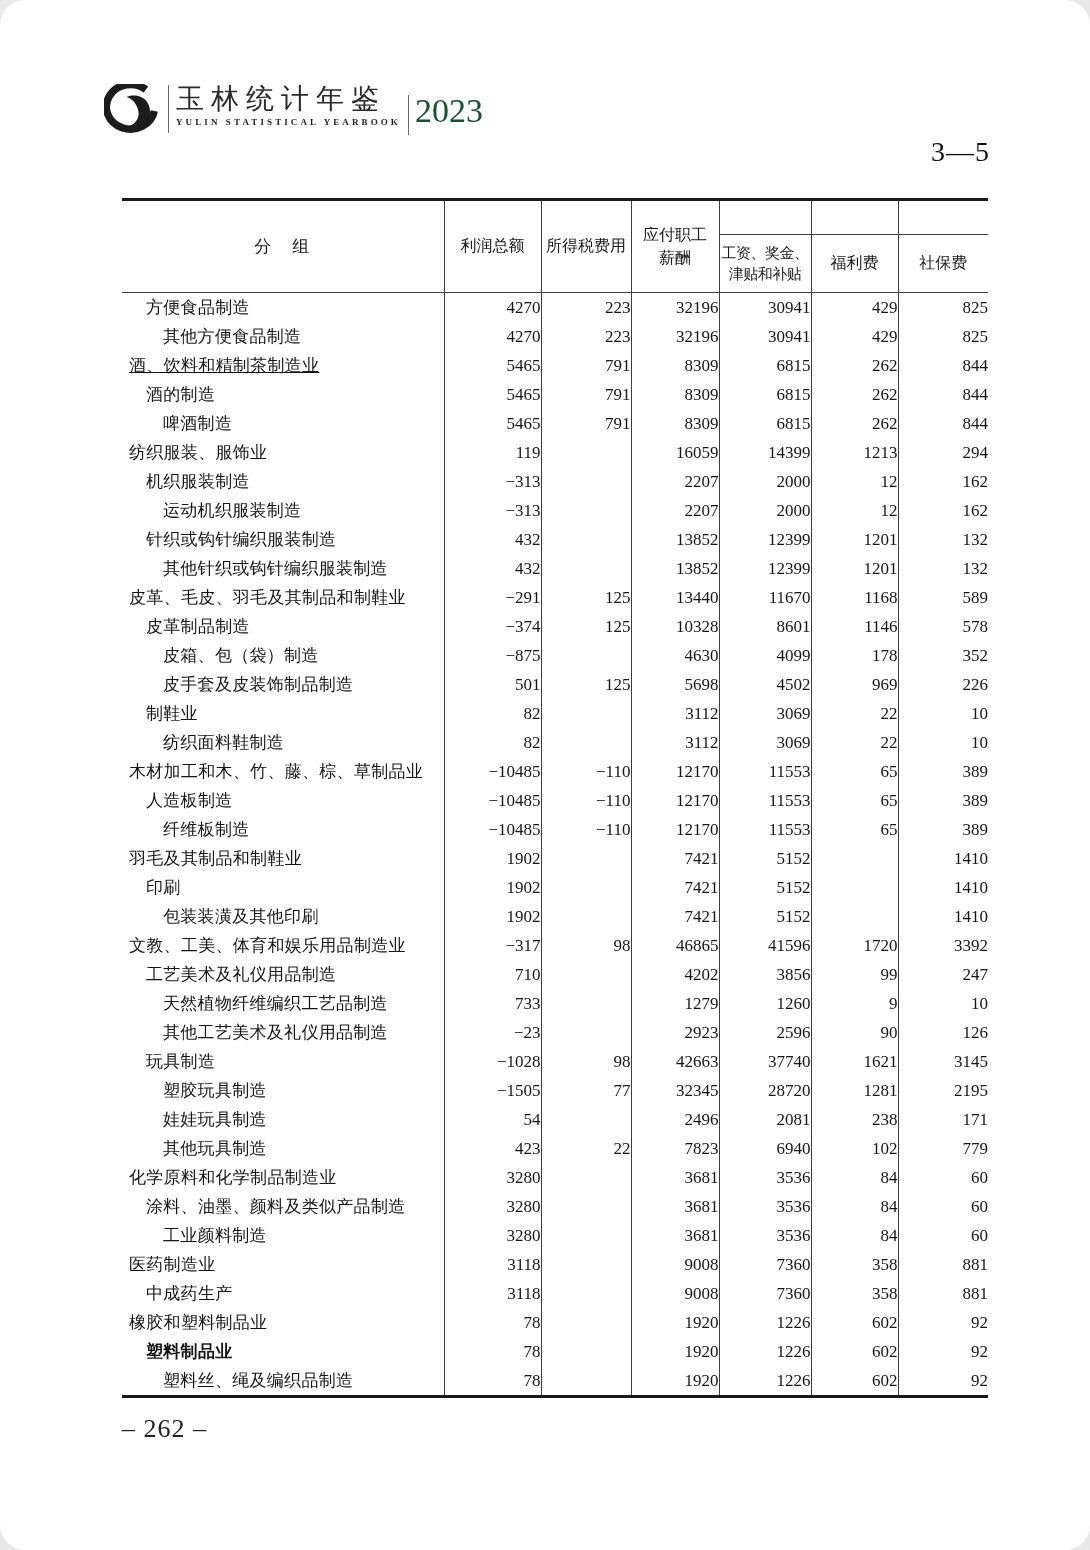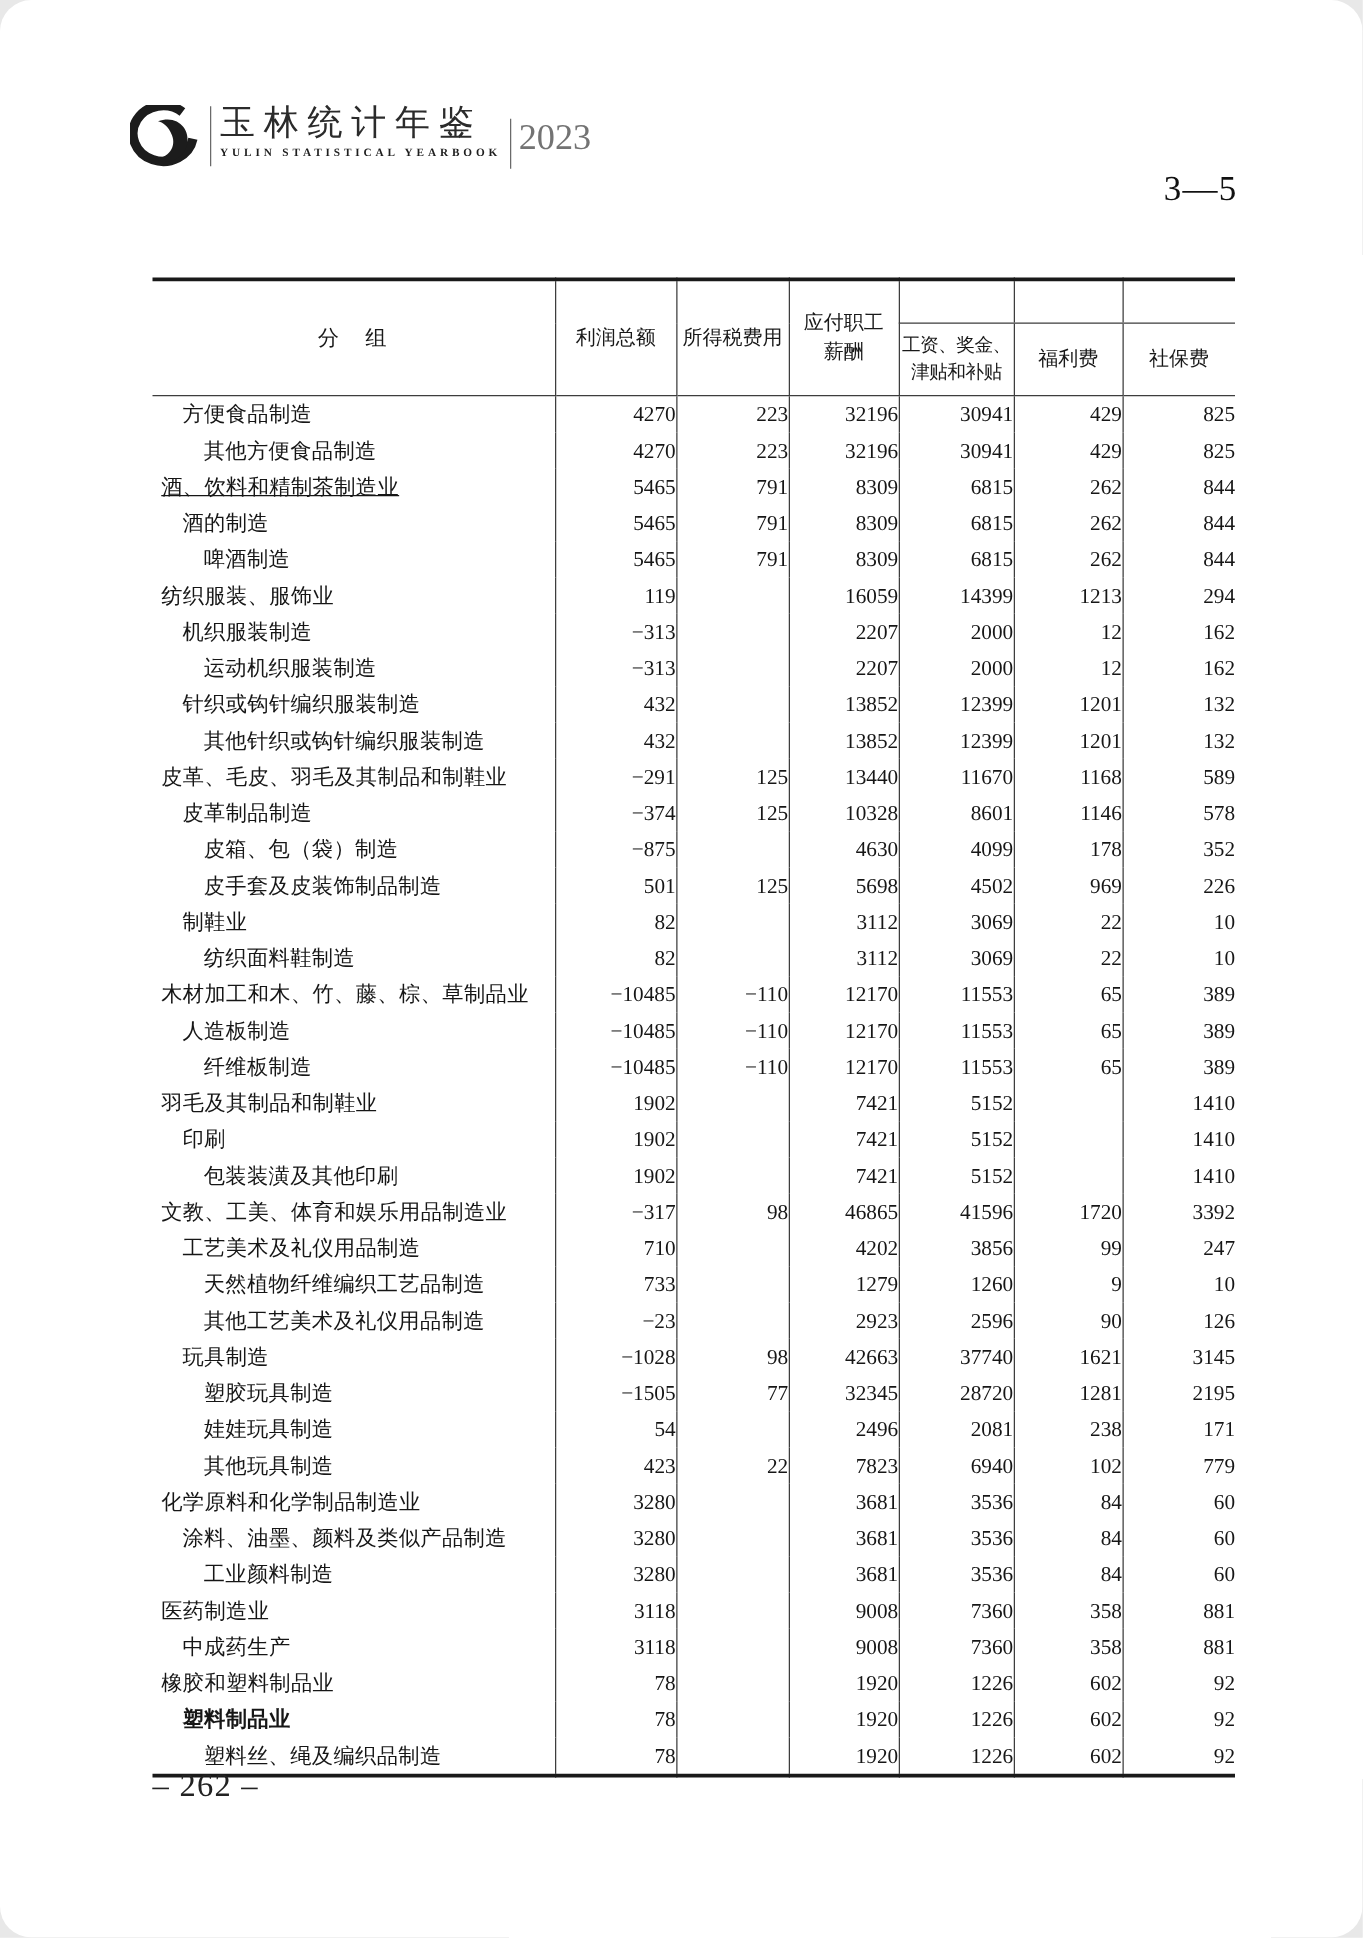--- a/index.html
+++ b/index.html
@@ -22,27 +22,27 @@
   .brand-text{display:flex;flex-direction:column;}
   .title-zh{
     font-size:28px;line-height:34px;letter-spacing:7px;
     color:#2b2b2b;white-space:nowrap;font-weight:400;
   }
   .title-en{
     font-size:9px;font-weight:bold;letter-spacing:3.1px;
     color:#1f1f1f;white-space:nowrap;margin-top:1px;
     font-family:"Liberation Serif","DejaVu Serif",serif;
   }
-  .year{font-size:29px;line-height:29px;color:#737373;margin-top:14px;white-space:nowrap;}
+  .year{font-size:34px;line-height:29px;color:#14532d;margin-top:14px;white-space:nowrap;}
   .table-no{
     position:absolute;top:136px;right:100px;
     font-size:28px;color:#111;letter-spacing:1px;
   }
   
-  .table-wrap{position:absolute;left:122px;top:222px;width:866px;}
+  .table-wrap{position:absolute;left:122px;top:198px;width:866px;}
   table.stat{
     width:866px;table-layout:fixed;border-collapse:collapse;
     border-top:3px solid #191919;border-bottom:3px solid #191919;
   }
   table.stat th, table.stat td{
     border-left:1px solid #3d3d3d;
     padding:0;vertical-align:middle;
   }
   table.stat .no-left{border-left:none;}
   thead th{

